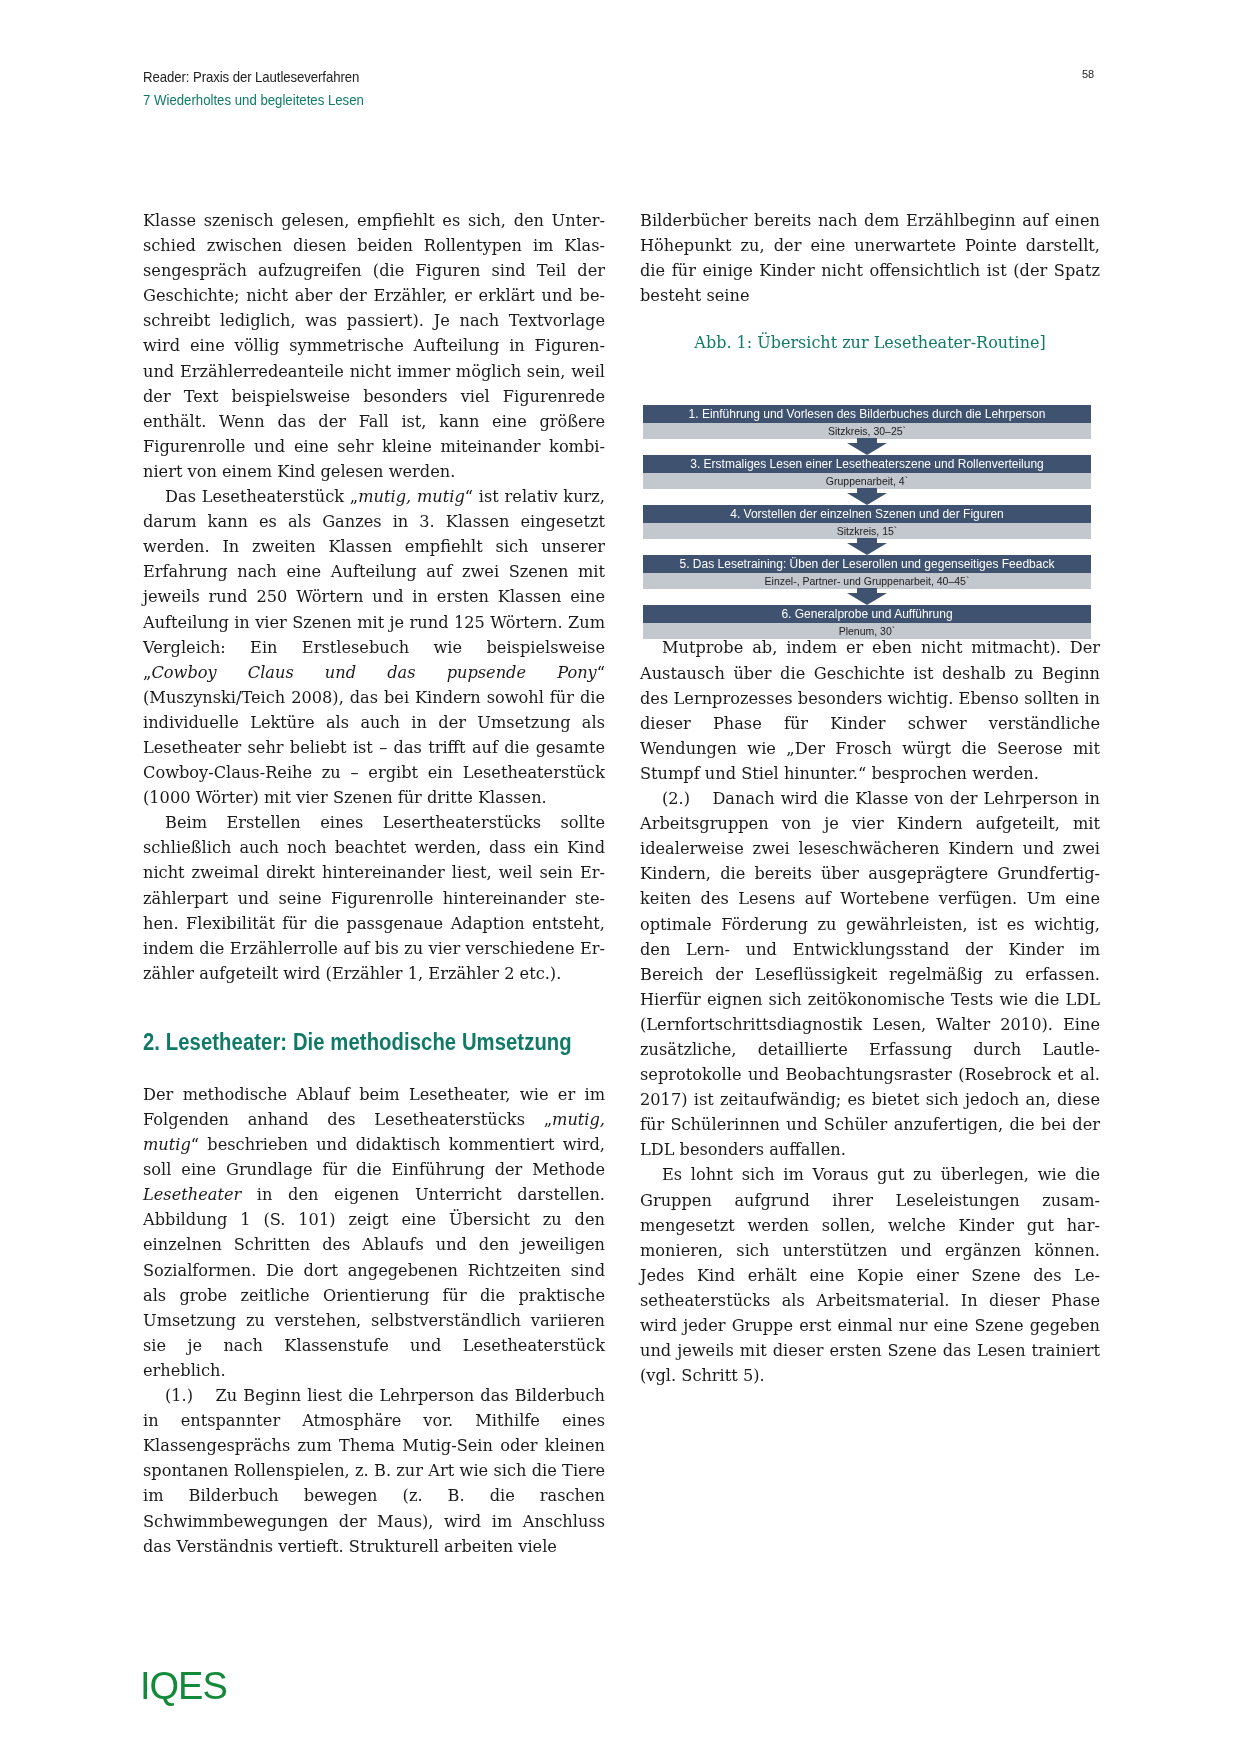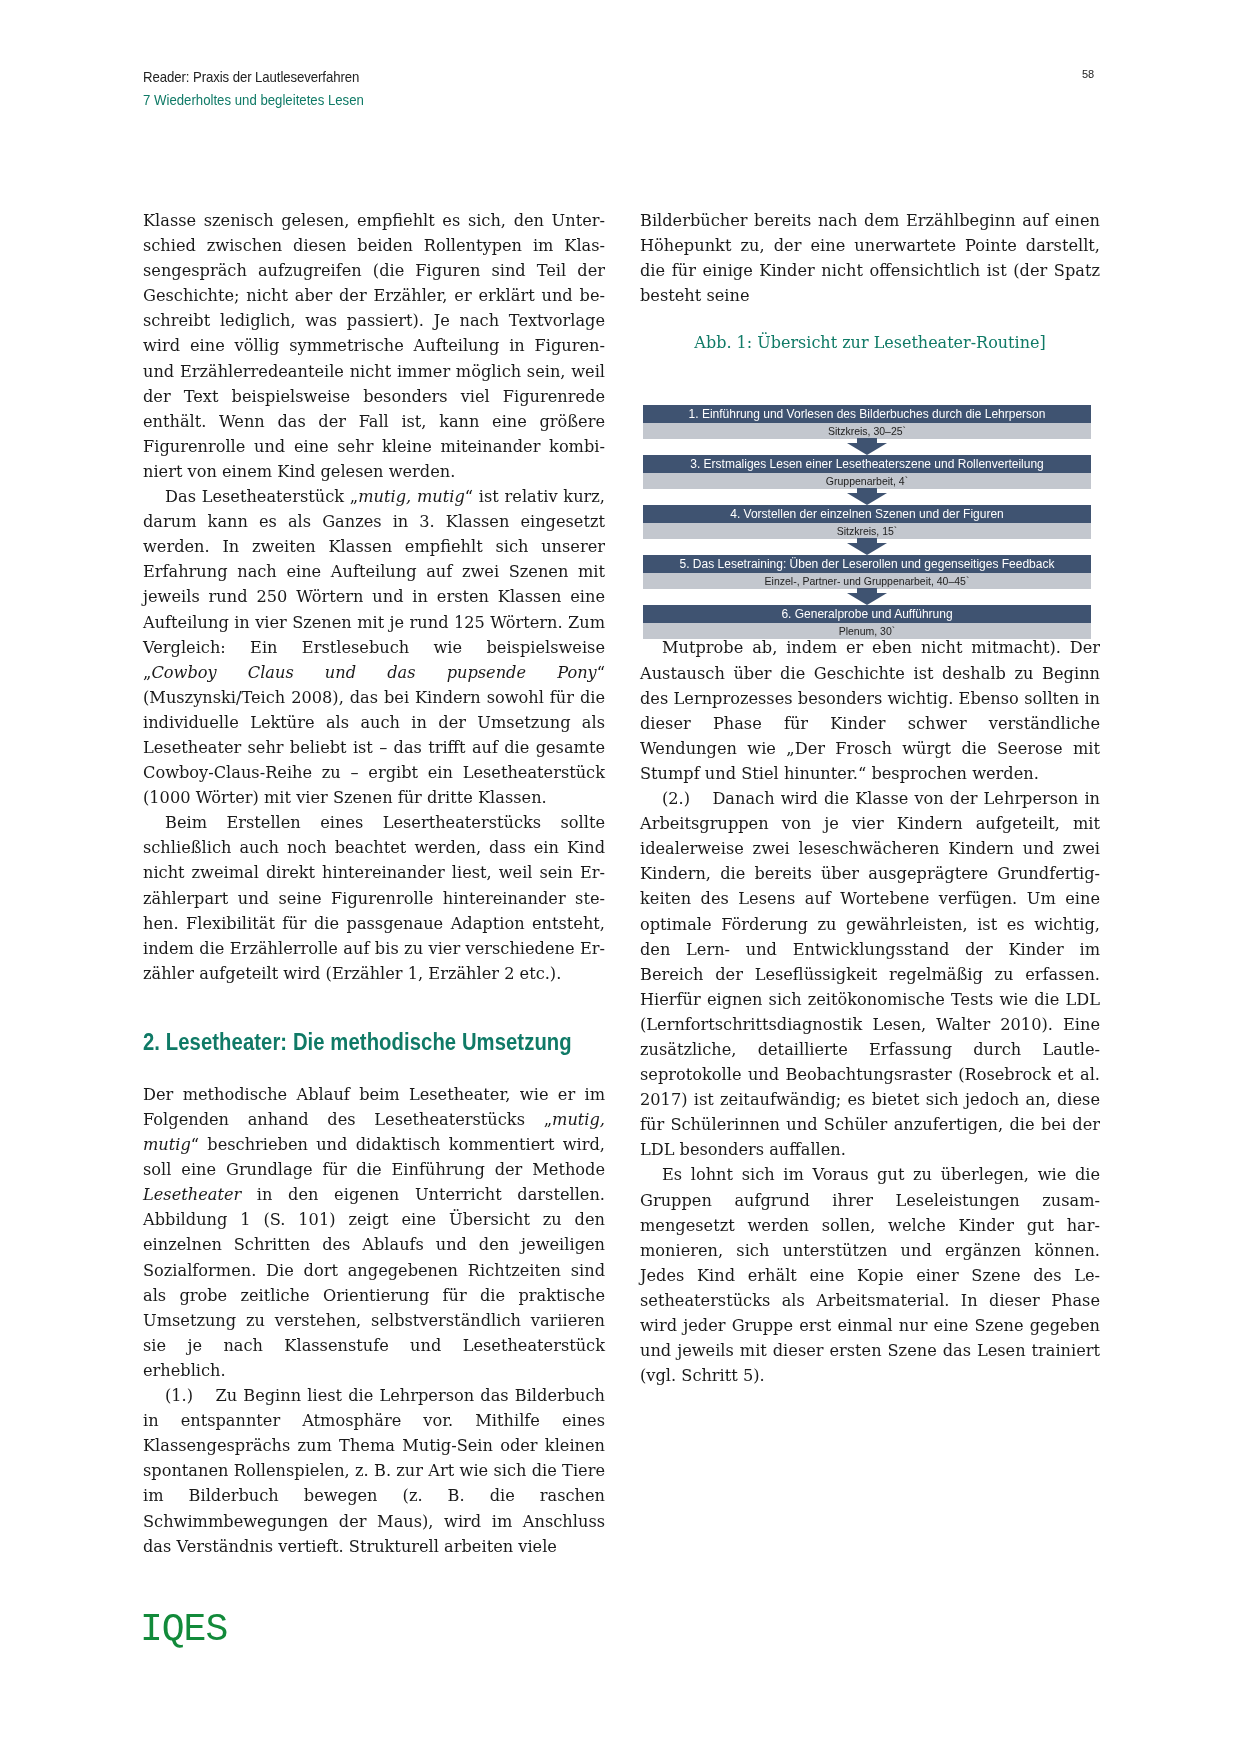--- a/index.html
+++ b/index.html
@@ -60,22 +60,22 @@
     .flow-arrow .shaft {
       position: absolute; left: 10px; top: 0; width: 20px; height: 6px; background: #3f5371;
     }
     .flow-arrow .head {
       position: absolute; left: 0; top: 5px; width: 0; height: 0;
       border-left: 20px solid transparent; border-right: 20px solid transparent;
       border-top: 12px solid #3f5371;
     }
     .col-right .after-fig { margin-top: 280px; }
     .logo {
-      position: absolute; left: 140px; top: 1608px;
-      font-family: Liberation Mono, monospace; font-size: 38px; color: #128a3a;
+      position: absolute; left: 140px; top: 1665px;
+      font-family: Liberation Sans, sans-serif; font-size: 38px; color: #128a3a;
       letter-spacing: -1px; font-weight: normal;
     }
   </style>
 </head>
 <body>
 
 <div class="header-title">Reader: Praxis der Lautleseverfahren</div>
 <div class="header-sub">7 Wiederholtes und begleitetes Lesen</div>
 <div class="page-number">58</div>
 

